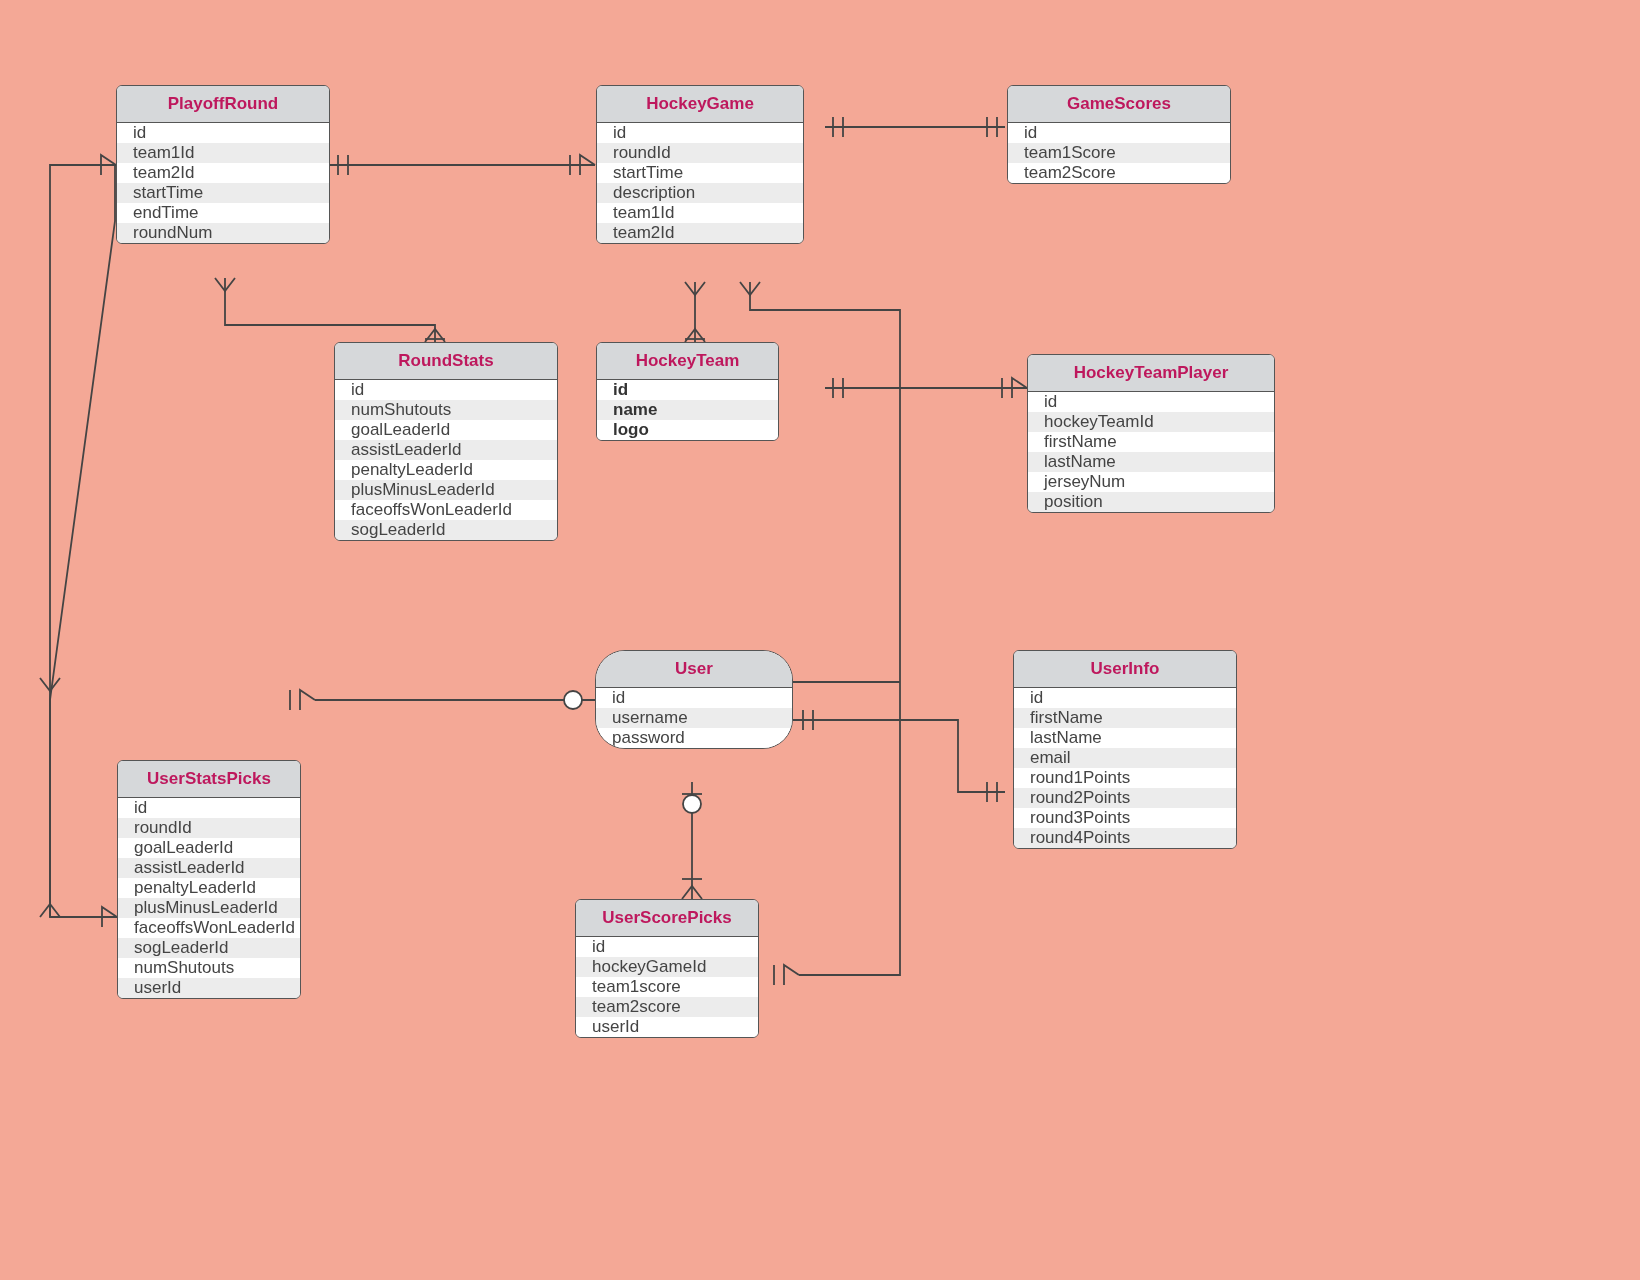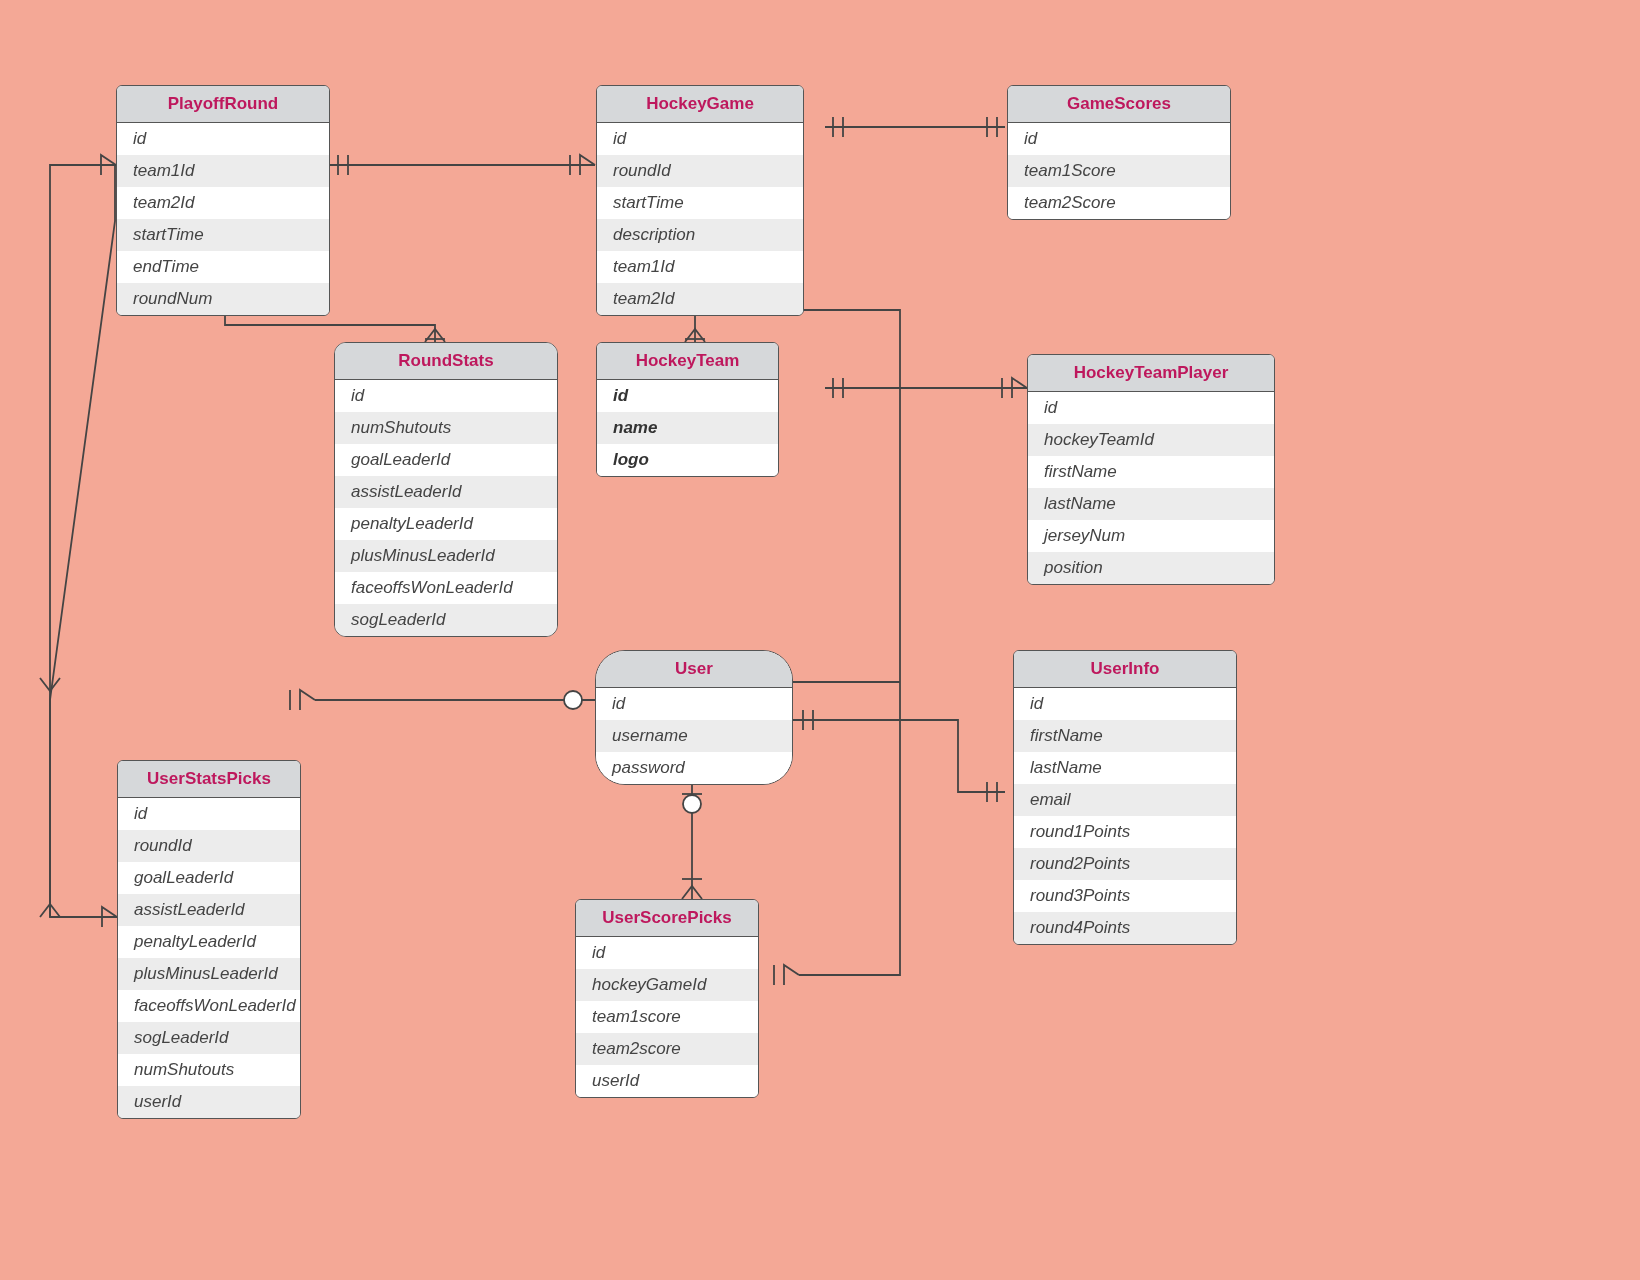--- a/index.html
+++ b/index.html
@@ -21,22 +21,21 @@
 }
 .entity-header {
   background: #d6d8da;
   font-weight: 700;
   padding: 8px 12px;
   text-align: center;
   border-bottom: 1.5px solid #555;
   color: #be185d;
 }
 .entity-row {
-  padding: 6px 16px;
-  font-style: italic;
+  padding: 0 16px;
 }
 .entity-row:nth-child(odd) { background: #fff; }
 .entity-row:nth-child(even) { background: #ececec; }
 .bold { font-weight: 700; color: #333; }
 svg.connectors {
   position: absolute;
   top: 0; left: 0;
   width: 1640px; height: 1280px;
   pointer-events: none;
 }
@@ -147,21 +146,21 @@
 
 <div class="entity" style="left:1007px; top:85px; width:224px;">
   <div class="entity-header">GameScores</div>
   <div>
     <div class="entity-row">id</div>
     <div class="entity-row">team1Score</div>
     <div class="entity-row">team2Score</div>
   </div>
 </div>
 
-<div class="entity" style="left:334px; top:342px; width:224px;border-radius:12px;">
+<div class="entity" style="left:334px; top:342px; width:224px;">
   <div class="entity-header">RoundStats</div>
   <div>
     <div class="entity-row">id</div>
     <div class="entity-row">numShutouts</div>
     <div class="entity-row">goalLeaderId</div>
     <div class="entity-row">assistLeaderId</div>
     <div class="entity-row">penaltyLeaderId</div>
     <div class="entity-row">plusMinusLeaderId</div>
     <div class="entity-row">faceoffsWonLeaderId</div>
     <div class="entity-row">sogLeaderId</div>

